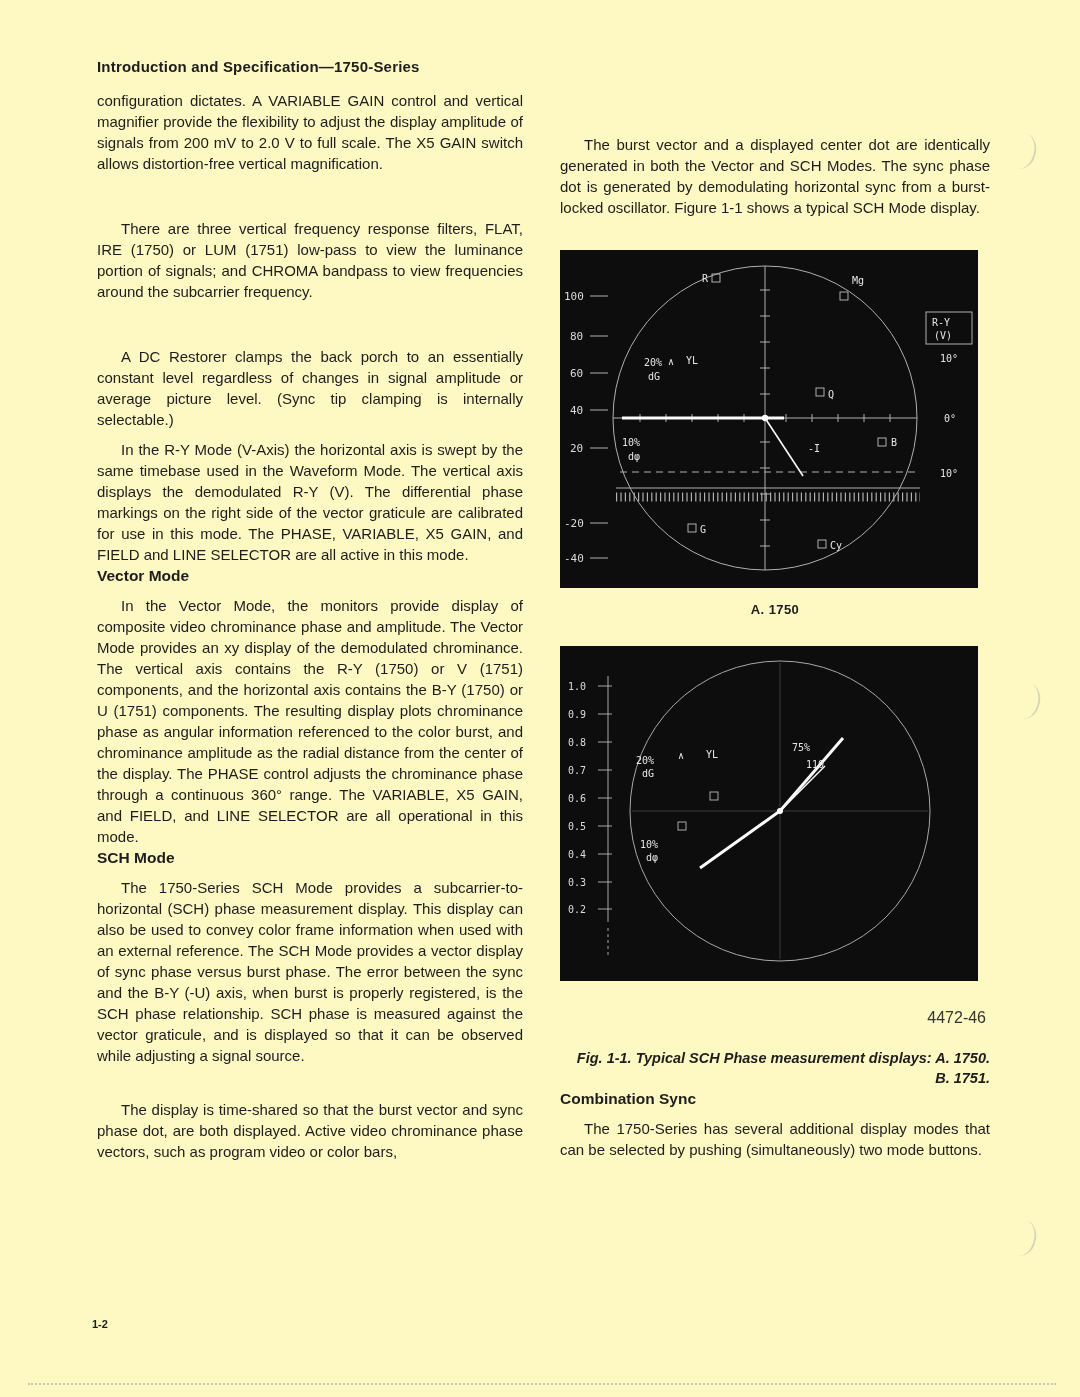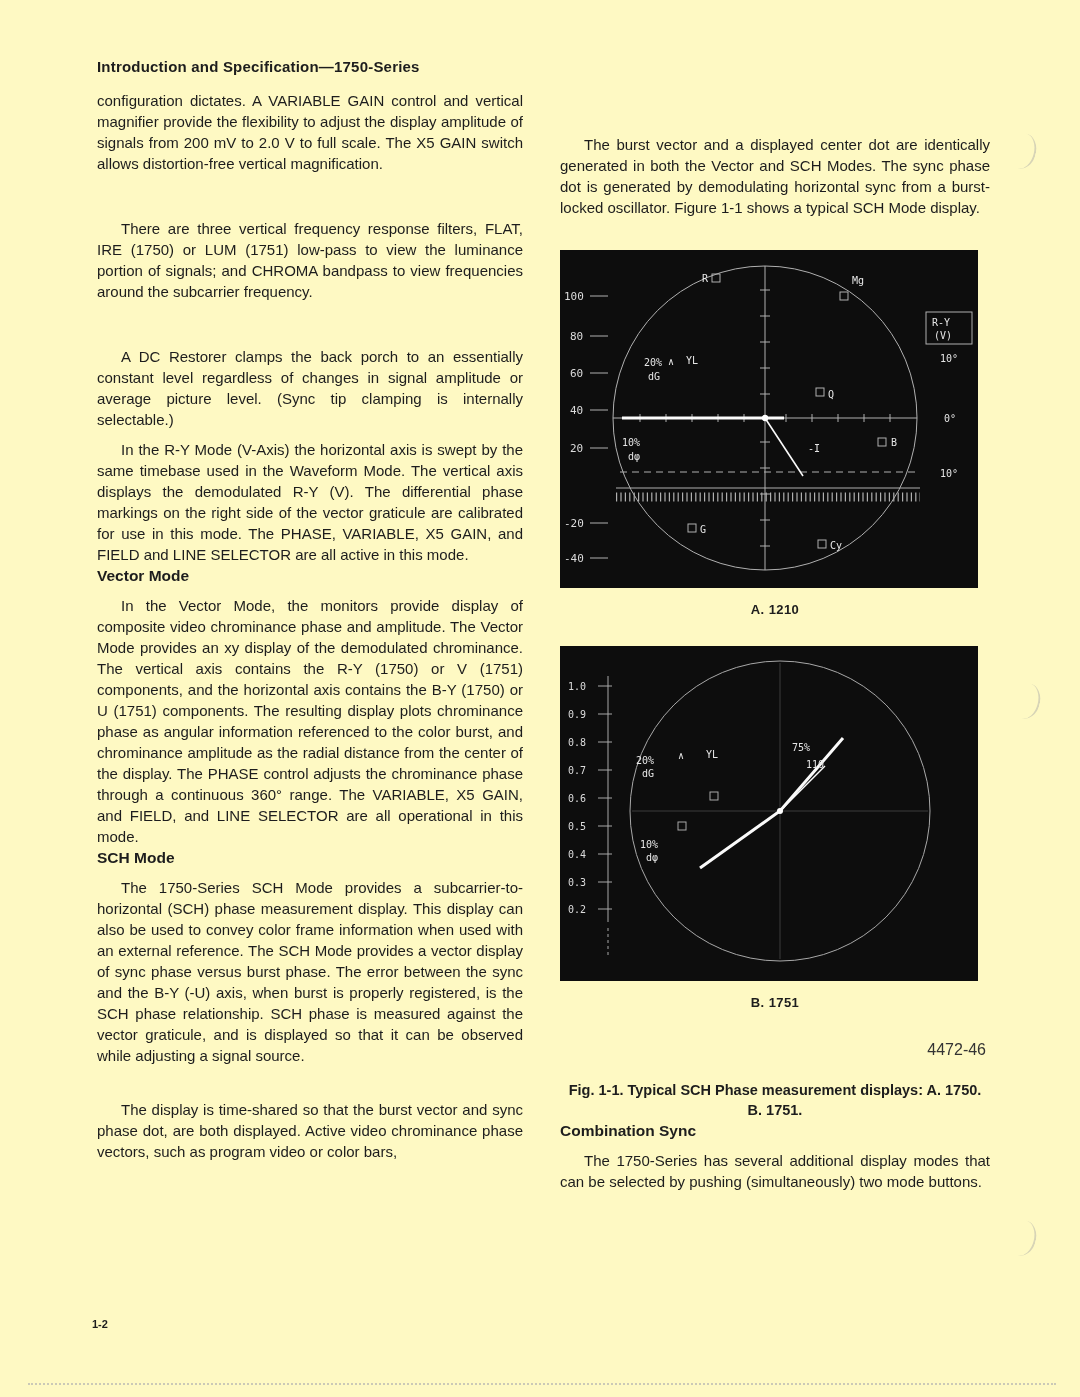--- a/index.html
+++ b/index.html
@@ -17,21 +17,21 @@
   .indent { text-indent:24px; }
   .mt-lg { margin-top:44px; }
   .mt-md { margin-top:33px; }
   .after-head { margin-top:9px; }
   h3.sect { font-size:15.5px; font-weight:bold; margin:0; text-align:left; }
   .figure { margin-top:32px; }
   .figure.second { margin-top:26px; }
   .scope { display:block; width:418px; }
   .fig-sub { text-align:center; font-size:13px; font-weight:bold; margin-top:11px; letter-spacing:.4px; }
   .doc-num { text-align:right; font-size:16px; margin-top:26px; padding-right:4px; color:#333; }
-  .fig-caption { font-weight:bold; font-size:14.5px; line-height:20px; margin-top:20px; text-align:center; }
+  .fig-caption { font-weight:bold; font-size:14.5px; line-height:20px; margin-top:20px; text-align:right;font-style:italic; }
   .page-num { position:absolute; left:92px; top:1318px; font-size:11px; font-weight:bold; }
   .bottom-dots { position:absolute; left:28px; right:24px; top:1383px; border-top:2px dotted #b5b5b3; opacity:.7; }
   .artifact { position:absolute; width:28px; height:36px; border-right:2px solid #a9a9a7; border-radius:50%; opacity:.45; transform:rotate(14deg); }
   svg text { font-family:"DejaVu Sans Mono", monospace; }
 </style>
 </head>
 <body>
 
 <div class="page">
 
@@ -104,21 +104,21 @@
           <text x="248" y="202">-I</text>
           <text x="270" y="299">Cy</text>
           <text x="140" y="283">G</text>
           <text x="372" y="76">R-Y</text>
           <text x="374" y="89">(V)</text>
           <text x="380" y="112">10°</text>
           <text x="384" y="172">0°</text>
           <text x="380" y="227">10°</text>
         </g>
       </svg>
-      <div class="fig-sub">A. 1210</div>
+      <div class="fig-sub">A. 1750</div>
     </div>
 
     <div class="figure second">
       <svg class="scope" width="418" height="335" viewBox="0 0 418 335" xmlns="http://www.w3.org/2000/svg">
         <rect width="418" height="335" fill="#0d0d0d"></rect>
         <g stroke="#a8a8a8" fill="none" stroke-width="1">
           <circle cx="220" cy="165" r="150"></circle>
           <line x1="72" y1="165" x2="368" y2="165" opacity="0.3"></line>
           <line x1="220" y1="17" x2="220" y2="313" opacity="0.3"></line>
           <line x1="48" y1="30" x2="48" y2="276"></line>
@@ -147,21 +147,20 @@
           <text x="76" y="118">20%</text>
           <text x="82" y="131">dG</text>
           <text x="118" y="113">∧</text>
           <text x="146" y="112">YL</text>
           <text x="232" y="105">75%</text>
           <text x="246" y="122">110</text>
           <text x="80" y="202">10%</text>
           <text x="86" y="215">dφ</text>
         </g>
       </svg>
-      <div class="fig-sub">B. 1751</div>
     </div>
 
     <div class="doc-num">4472-46</div>
 
     <div class="fig-caption">Fig. 1-1. Typical SCH Phase measurement displays: A. 1750. B. 1751.</div>
 
     <h3 class="sect mt-md">Combination Sync</h3>
     <p class="indent after-head">The 1750-Series has several additional display modes that can be selected by pushing (simultaneously) two mode buttons.</p>
   </div>
 

